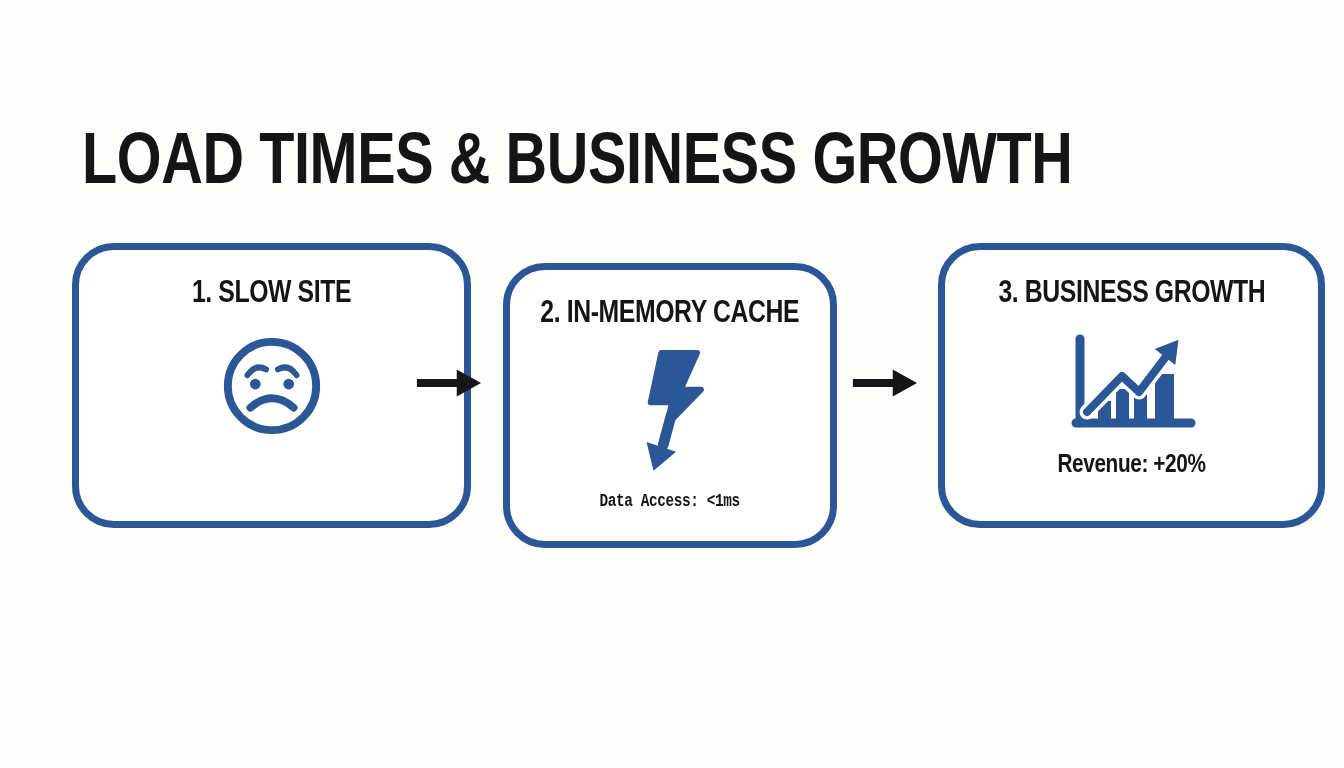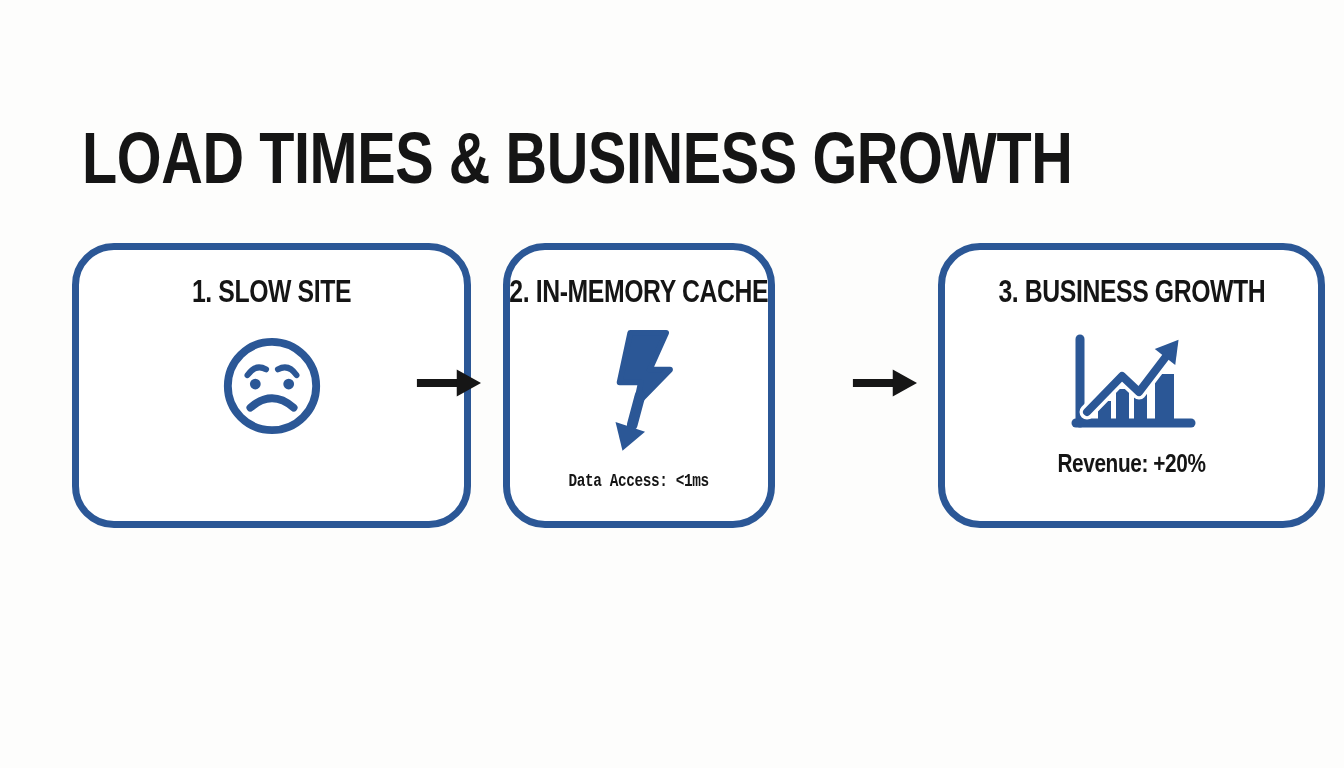--- a/index.html
+++ b/index.html
@@ -43,21 +43,21 @@
     height:285px;
     background:var(--card-bg);
     border:7px solid var(--accent);
     border-radius:42px;
     display:flex;
     flex-direction:column;
     align-items:center;
     padding-top:24px;
   }
   .card-1{left:72px;  width:399px;}
-  .card-2{left:503px; width:272px;}
+  .card-2{left:503px; width:334px;margin-top:20px;}
   .card-3{left:938px; width:387px;}
 
   .step-heading{
     font-size:31px;
     font-weight:700;
     line-height:36px;
     color:var(--ink);
     text-align:center;
   }
 

